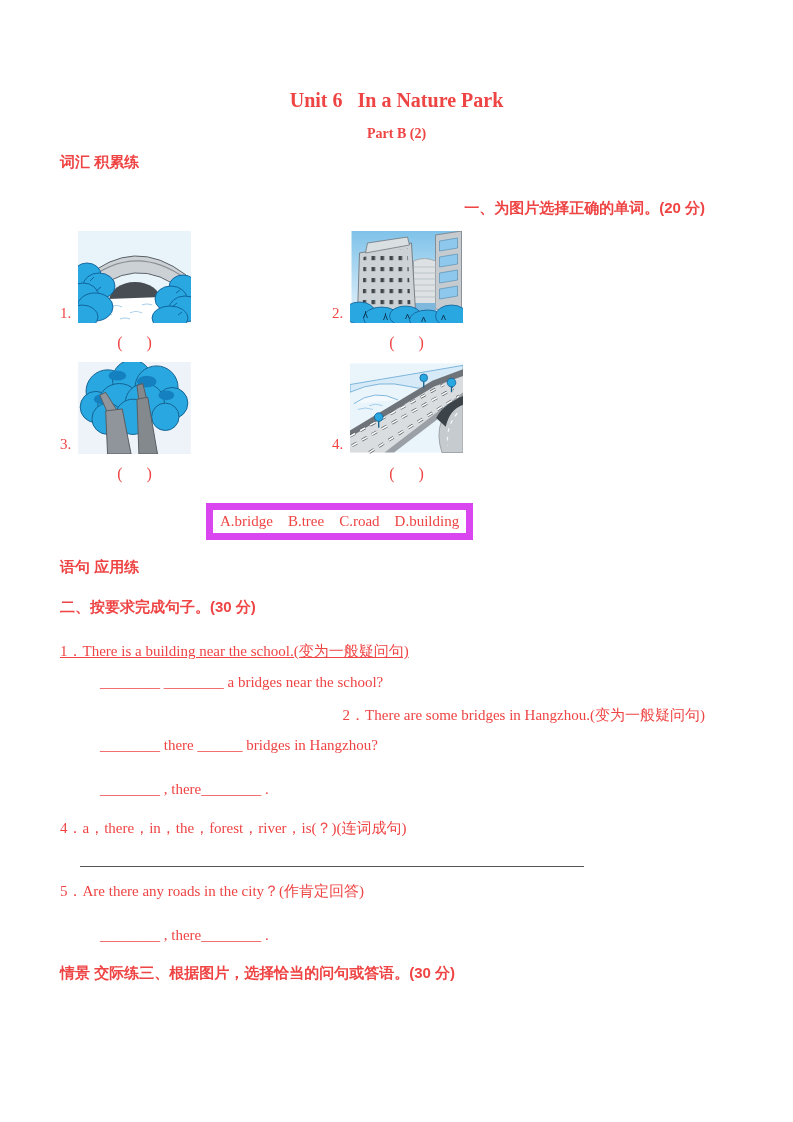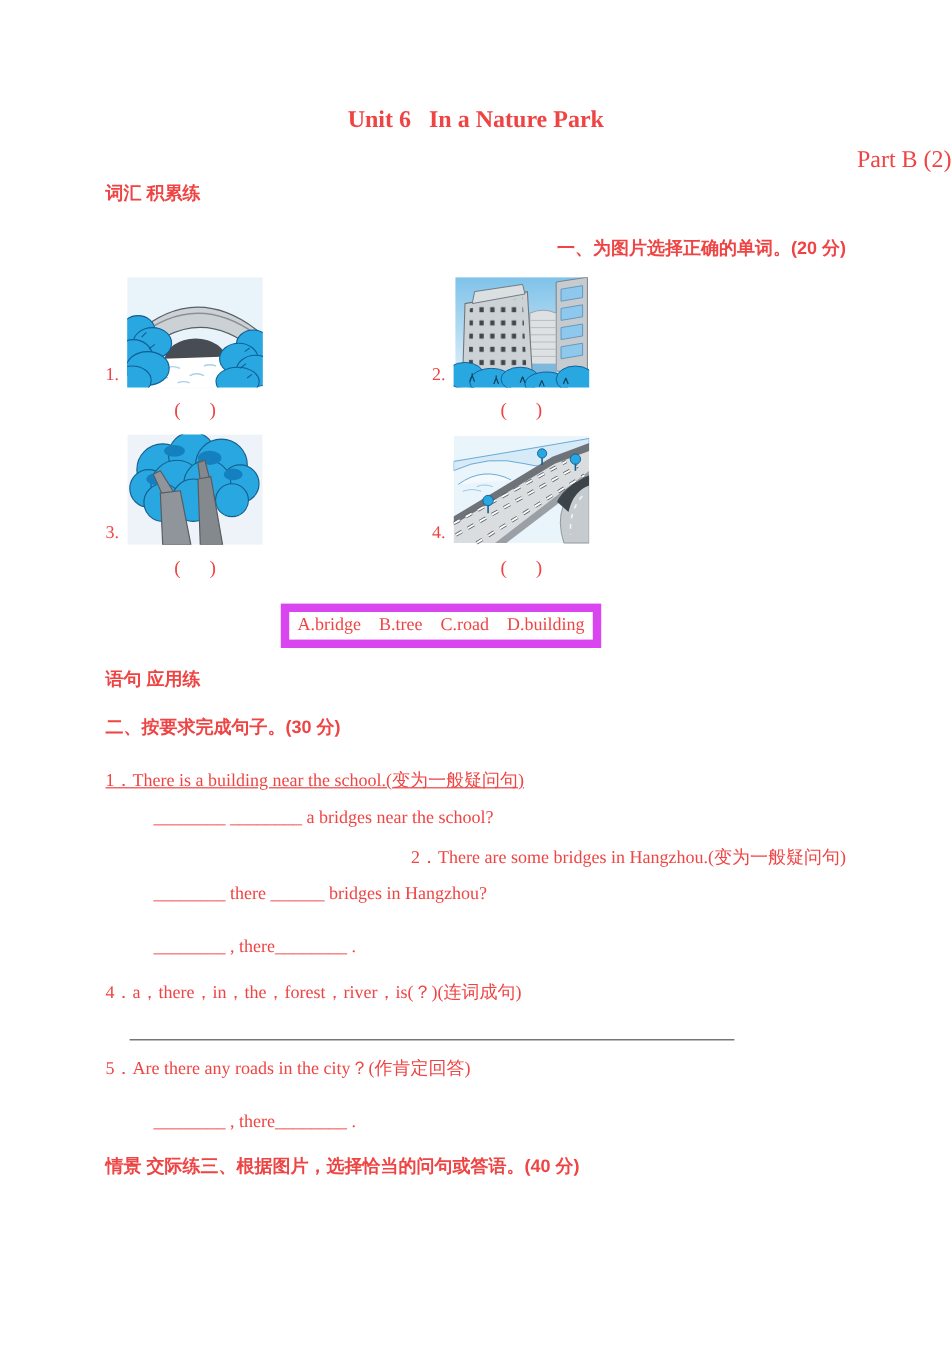--- a/index.html
+++ b/index.html
@@ -14,25 +14,25 @@
   }
   .title{
     margin:0;padding-top:88px;
     text-align:center;
     font-size:20px;font-weight:bold;
     white-space:pre;
     line-height:24px;
   }
   .subtitle{
     margin:12px 0 0 0;
-    text-align:right;
-    font-size:20px;font-weight:normal;
+    text-align:center;
+    font-size:14px;font-weight:bold;
     line-height:19px;
   }
-  .content{padding:0 88px 0 88px;}
+  .content{padding:0 88px 0 60px;}
   .sec-label,.heading{
     font-family:"Liberation Sans","DejaVu Sans",sans-serif;
     font-weight:bold;
     font-size:15px;line-height:18px;
   }
   .sec-label.vocab{margin-top:10px;}
   .heading.vocab{margin-top:28px;text-align:right;}
   .pic-grid{
     display:grid;
     grid-template-columns:272px auto;
@@ -251,17 +251,17 @@
       <div id="q3a" class="q-answer">________ , there________ .</div>
 
       <div id="q4p" class="q-prompt">4．a，there，in，the，forest，river，is(？)(连词成句)</div>
       <div class="rule-line"></div>
 
       <div id="q5p" class="q-prompt">5．Are there any roads in the city？(作肯定回答)</div>
       <div id="q5a" class="q-answer">________ , there________ .</div>
     </div>
 
     <div class="sec-line">
-      <span>情景 交际练</span><span>三、根据图片，选择恰当的问句或答语。(40 分)</span>
+      <span>情景 交际练</span><span>三、根据图片，选择恰当的问句或答语。(30 分)</span>
     </div>
 
   </div>
 </div>
 
 </body></html>

